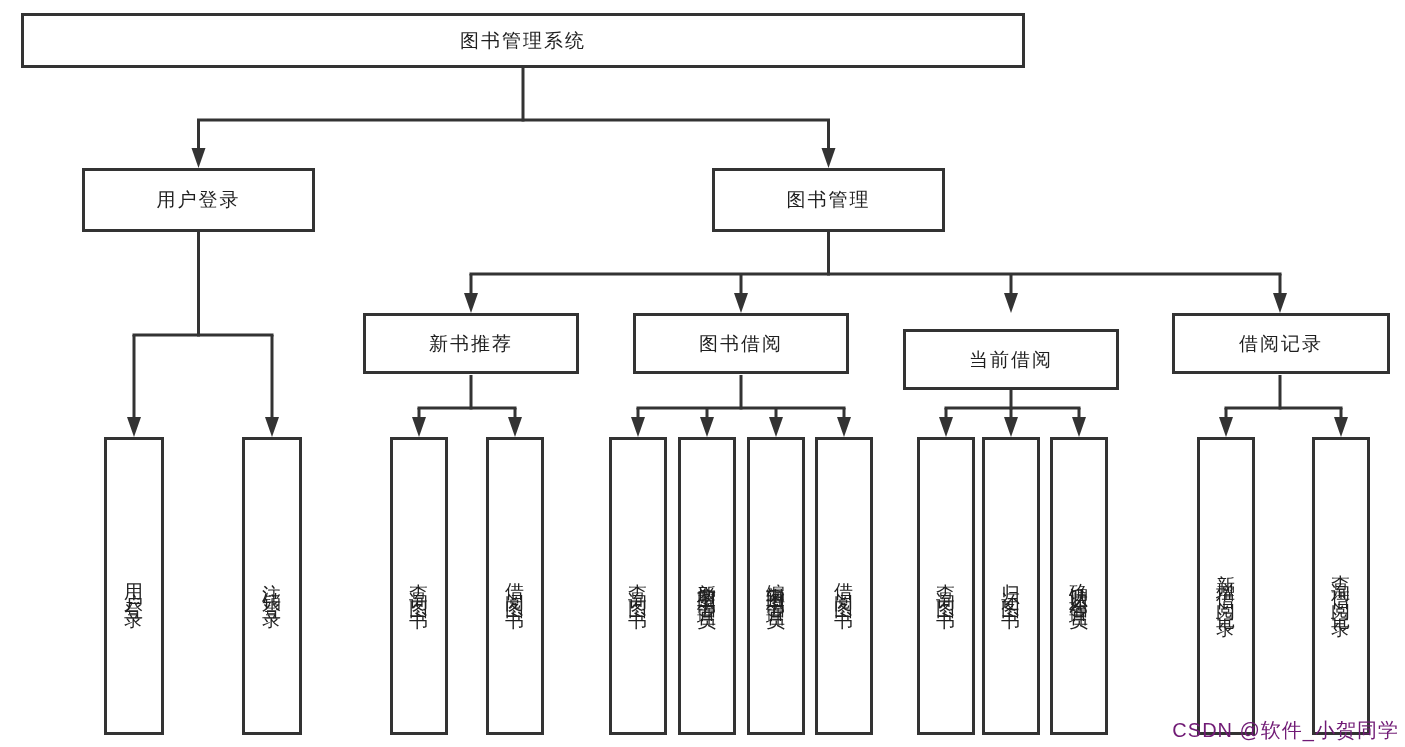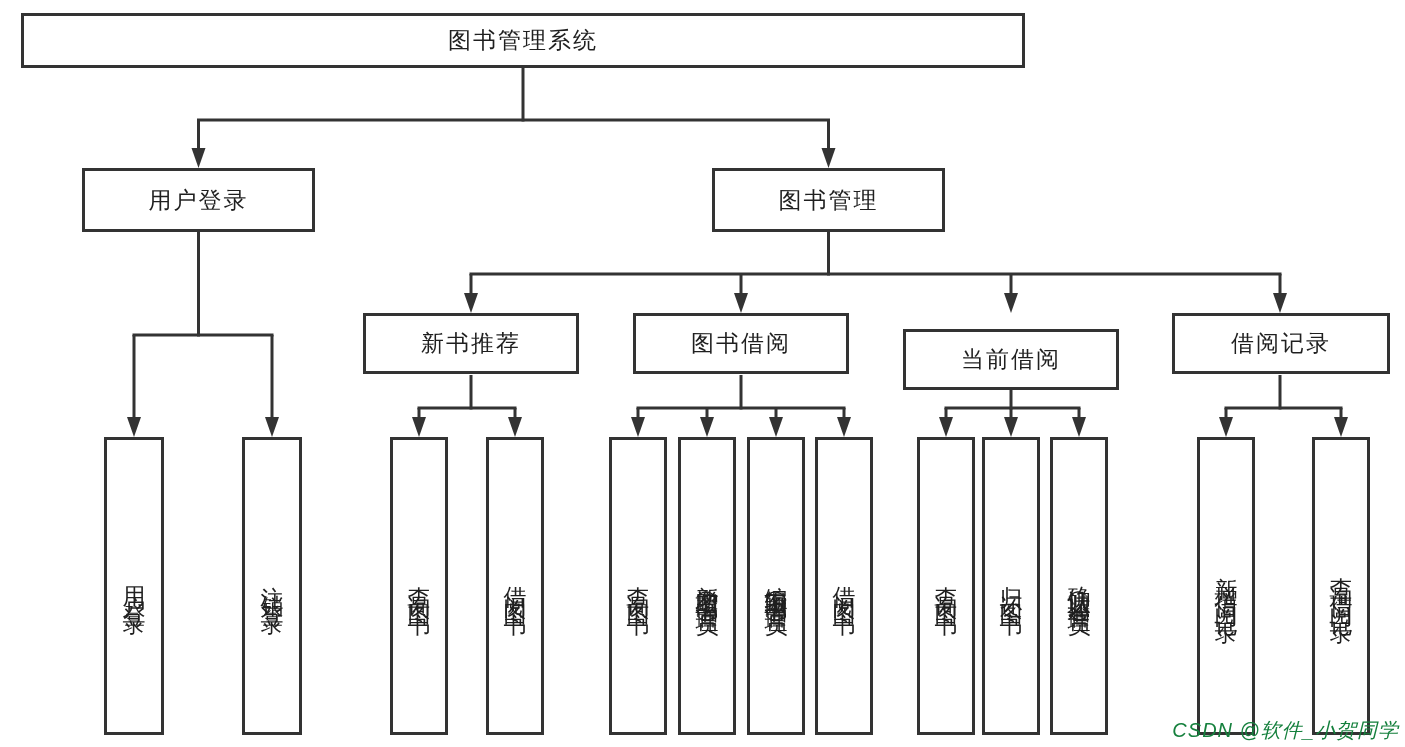--- a/index.html
+++ b/index.html
@@ -26,44 +26,43 @@
     box-sizing: border-box;
     background: #ffffff;
     border: 3px solid #333333;
     display: flex;
     align-items: center;
     justify-content: center;
     z-index: 2;
     color: #1f1f1f;
   }
   .node .lbl {
-    font-size: 23px;
+    font-size: 19px;
     letter-spacing: 2px;
     white-space: nowrap;
   }
   .vnode .lbl {
     writing-mode: vertical-lr;
     text-orientation: mixed;
     letter-spacing: 9px;
     white-space: nowrap;
     line-height: 1;
   }
   .vnode.tight .lbl {
     letter-spacing: 4px;
   }
   .watermark {
     position: absolute;
     right: 6px;
     bottom: 3px;
     font-size: 20px;
-    color: #15803d;
+    color: #701a75;
     z-index: 3;
     letter-spacing: 1px;
     white-space: nowrap;
-    font-style: italic;
   }
 </style>
 </head>
 <body>
 
 <div class="stage">
 
   <svg class="connectors" width="1405" height="747">
     <g stroke="#333333" stroke-width="3" fill="none">
 

